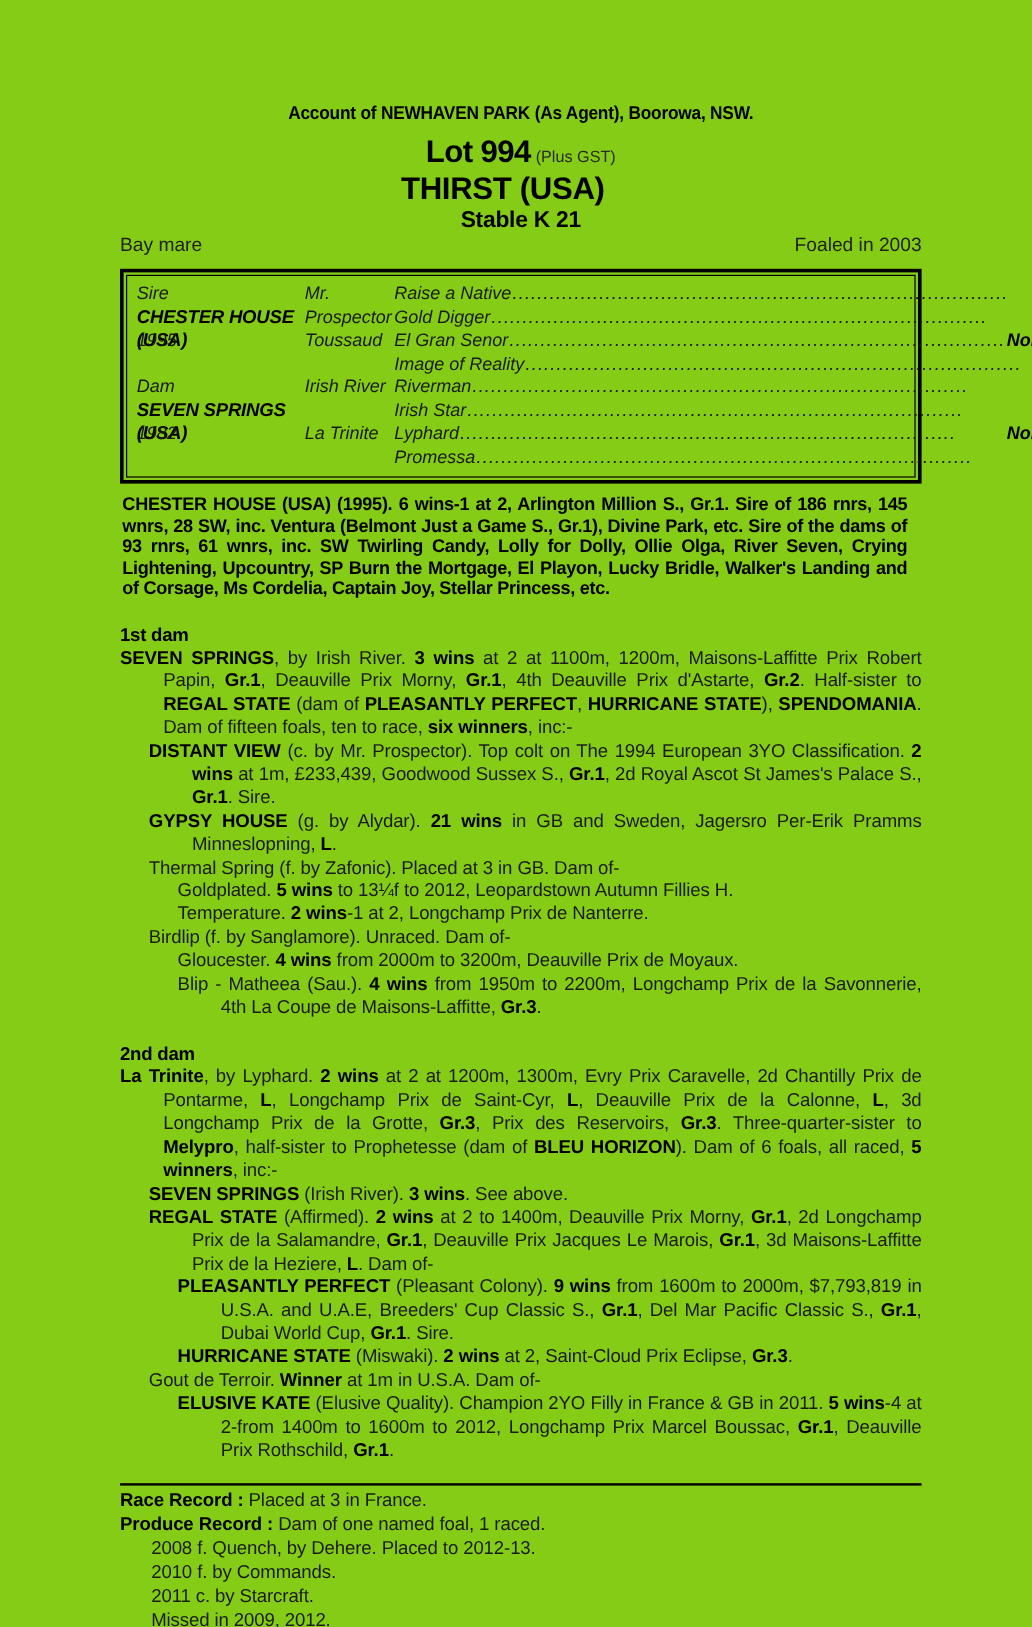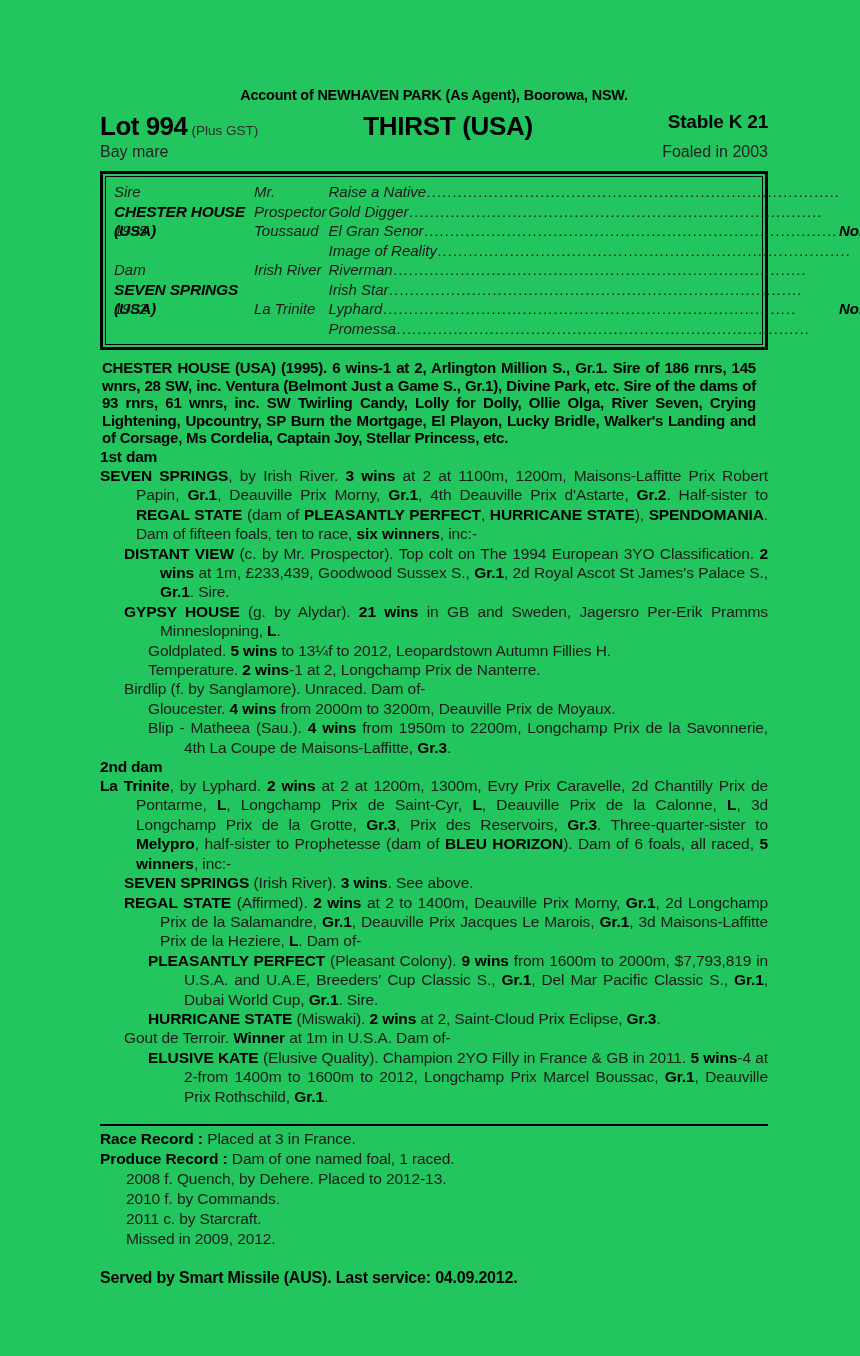--- a/index.html
+++ b/index.html
@@ -9,21 +9,21 @@
   }
   body {
     font-family: "Liberation Sans", sans-serif;
     color: #000000;
   }
   .page {
     position: relative;
     width: 860px;
     height: 1356px;
     margin: 0 auto;
-    background: #22c55e;
+    background: #84cc16;
     overflow: hidden;
   }
   .sheet {
     position: absolute;
     left: 100px;
     top: 86px;
     width: 668px;
   }
 
   
@@ -31,22 +31,23 @@
     text-align: center;
     font-weight: bold;
     font-size: 15.5px;
     letter-spacing: -0.2px;
     transform: scaleX(0.93);
     transform-origin: center;
     margin-bottom: 7px;
   }
   .title-row {
     display: flex;
-    align-items: flex-start;
+    align-items: center;
     margin-top: 2px;
+    flex-direction: column;
   }
   .lot-block {
     white-space: nowrap;
   }
   .lot-num {
     font-weight: bold;
     font-size: 26px;
     letter-spacing: -0.5px;
   }
   .plus-gst {
@@ -145,21 +146,21 @@
     line-height: 17.6px;
     text-align: justify;
     letter-spacing: -0.25px;
     margin-top: 9px;
     padding: 0 2px;
     transform: scaleX(0.985);
     transform-origin: left top;
   }
 
   
-  .dam-section { }
+  .dam-section { margin-top: 20px; }
   .dam-head {
     font-weight: bold;
     font-size: 15.5px;
     line-height: 19px;
     letter-spacing: -0.2px;
   }
   .entry {
     font-size: 15.5px;
     line-height: 19.4px;
     text-align: justify;
@@ -292,20 +293,21 @@
     </div>
 
     <div class="sire-para">CHESTER HOUSE (USA) (1995). 6 wins-1 at 2, Arlington Million S., Gr.1. Sire of 186 rnrs, 145 wnrs, 28 SW, inc. Ventura (Belmont Just a Game S., Gr.1), Divine Park, etc. Sire of the dams of 93 rnrs, 61 wnrs, inc. SW Twirling Candy, Lolly for Dolly, Ollie Olga, River Seven, Crying Lightening, Upcountry, SP Burn the Mortgage, El Playon, Lucky Bridle, Walker's Landing and of Corsage, Ms Cordelia, Captain Joy, Stellar Princess, etc.</div>
 
     <div class="dam-section">
       <div class="dam-head">1st dam</div>
       <div>
           <div class="entry lvl0"><b>SEVEN SPRINGS</b>, by Irish River. <b>3 wins</b> at 2 at 1100m, 1200m, Maisons-Laffitte Prix Robert Papin, <b>Gr.1</b>, Deauville Prix Morny, <b>Gr.1</b>, 4th Deauville Prix d'Astarte, <b>Gr.2</b>. Half-sister to <b>REGAL STATE</b> (dam of <b>PLEASANTLY PERFECT</b>, <b>HURRICANE STATE</b>), <b>SPENDOMANIA</b>. Dam of fifteen foals, ten to race, <b>six winners</b>, inc:-</div>
           <div class="entry lvl1"><b>DISTANT VIEW</b> (c. by Mr. Prospector). Top colt on The 1994 European 3YO Classification. <b>2 wins</b> at 1m, £233,439, Goodwood Sussex S., <b>Gr.1</b>, 2d Royal Ascot St James's Palace S., <b>Gr.1</b>. Sire.</div>
           <div class="entry lvl1"><b>GYPSY HOUSE</b> (g. by Alydar). <b>21 wins</b> in GB and Sweden, Jagersro Per-Erik Pramms Minneslopning, <b>L</b>.</div>
+          <div class="entry lvl1">Thermal Spring (f. by Zafonic). Placed at 3 in GB. Dam of-</div>
           <div class="entry lvl2">Goldplated. <b>5 wins</b> to 13¼f to 2012, Leopardstown Autumn Fillies H.</div>
           <div class="entry lvl2">Temperature. <b>2 wins</b>-1 at 2, Longchamp Prix de Nanterre.</div>
           <div class="entry lvl1">Birdlip (f. by Sanglamore). Unraced. Dam of-</div>
           <div class="entry lvl2">Gloucester. <b>4 wins</b> from 2000m to 3200m, Deauville Prix de Moyaux.</div>
           <div class="entry lvl2">Blip - Matheea (Sau.). <b>4 wins</b> from 1950m to 2200m, Longchamp Prix de la Savonnerie, 4th La Coupe de Maisons-Laffitte, <b>Gr.3</b>.</div>
         </div>
     </div>
 
     <div class="dam-section">
       <div class="dam-head">2nd dam</div>

